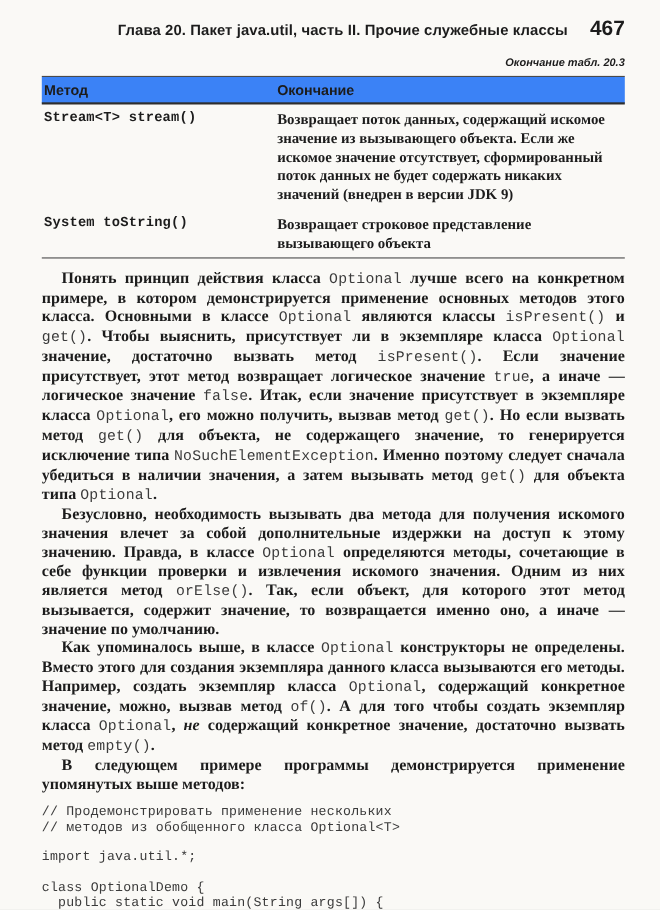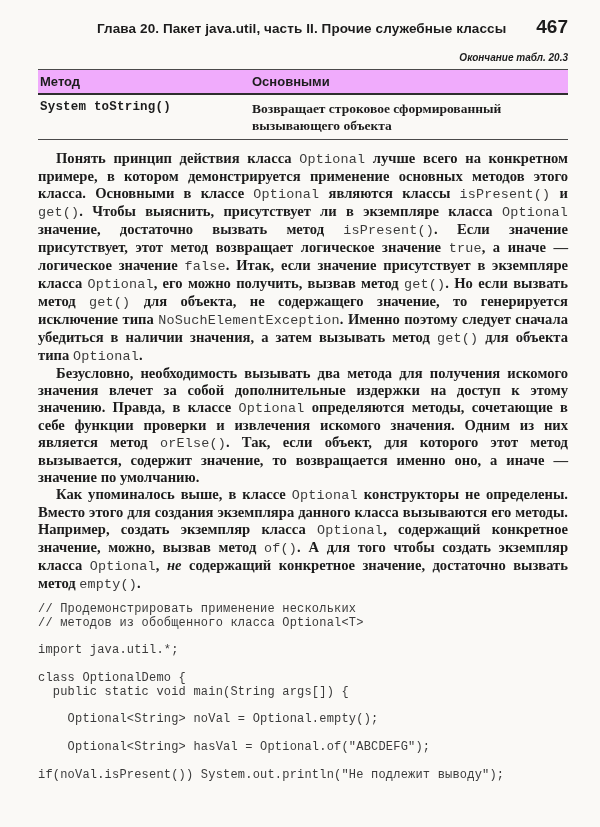--- a/index.html
+++ b/index.html
@@ -18,21 +18,21 @@
     padding: 16px 32px 10px 38px;
     overflow: hidden;
     font-family: "Liberation Serif", serif;
   }
 
   
   .running-head {
     display: flex;
     justify-content: flex-end;
     align-items: baseline;
-    gap: 30px;
+    gap: 20px;
     font-family: "Liberation Sans", sans-serif;
     margin-bottom: 14px;
   }
   .chapter-title {
     font-size: 13.5px;
     font-weight: 600;
     letter-spacing: 0.1px;
   }
   .page-number {
     font-size: 19px;
@@ -51,21 +51,21 @@
 
   
   table.methods-table {
     width: 100%;
     border-collapse: collapse;
     border-top: 1px solid #4a4a4a;
     border-bottom: 1.5px solid #4a4a4a;
     margin-bottom: 10px;
   }
   table.methods-table thead th {
-    background: #f0abfc;
+    background: #3b82f6;
     border-bottom: 2px solid #2e2e2e;
     font-family: "Liberation Sans", sans-serif;
     font-size: 13px;
     font-weight: 700;
     text-align: left;
     padding: 4px 4px 4px 2px;
   }
   table.methods-table th.col-method { width: 40%; }
   table.methods-table td {
     vertical-align: top;
@@ -129,35 +129,40 @@
     <span class="chapter-title">Глава 20. Пакет java.util, часть II. Прочие служебные классы</span>
     <span class="page-number">467</span>
   </div>
 
   <div class="table-caption">Окончание табл. 20.3</div>
 
   <table class="methods-table">
     <thead>
       <tr>
         <th class="col-method">Метод</th>
-        <th class="col-description">Основными</th>
+        <th class="col-description">Окончание</th>
       </tr>
     </thead>
     <tbody>
         <tr>
+          <td class="method-cell">Stream&lt;T&gt; stream()</td>
+          <td class="description-cell">Возвращает поток данных, содержащий искомое значение из вызывающего объекта. Если же искомое значение отсутствует, сформированный поток данных не будет содержать никаких значений (внедрен в версии JDK 9)</td>
+        </tr>
+        <tr>
           <td class="method-cell">System toString()</td>
-          <td class="description-cell">Возвращает строковое сформированный вызывающего объекта</td>
+          <td class="description-cell">Возвращает строковое представление вызывающего объекта</td>
         </tr>
       </tbody>
   </table>
 
   <div class="body-text">
       <p><span>Понять принцип действия класса </span><span class="inline-code">Optional</span><span> лучше всего на конкретном примере, в котором демонстрируется применение основных методов этого класса. Основными в классе </span><span class="inline-code">Optional</span><span> являются классы </span><span class="inline-code">isPresent()</span><span> и </span><span class="inline-code">get()</span><span>. Чтобы выяснить, присутствует ли в экземпляре класса </span><span class="inline-code">Optional</span><span> значение, достаточно вызвать метод </span><span class="inline-code">isPresent()</span><span>. Если значение присутствует, этот метод возвращает логическое значение </span><span class="inline-code">true</span><span>, а иначе — логическое значение </span><span class="inline-code">false</span><span>. Итак, если значение присутствует в экземпляре класса </span><span class="inline-code">Optional</span><span>, его можно получить, вызвав метод </span><span class="inline-code">get()</span><span>. Но если вызвать метод </span><span class="inline-code">get()</span><span> для объекта, не содержащего значение, то генерируется исключение типа </span><span class="inline-code">NoSuchElementException</span><span>. Именно поэтому следует сначала убедиться в наличии значения, а затем вызывать метод </span><span class="inline-code">get()</span><span> для объекта типа </span><span class="inline-code">Optional</span><span>.</span></p>
       <p><span>Безусловно, необходимость вызывать два метода для получения искомого значения влечет за собой дополнительные издержки на доступ к этому значению. Правда, в классе </span><span class="inline-code">Optional</span><span> определяются методы, сочетающие в себе функции проверки и извлечения искомого значения. Одним из них является метод </span><span class="inline-code">orElse()</span><span>. Так, если объект, для которого этот метод вызывается, содержит значение, то возвращается именно оно, а иначе — значение по умолчанию.</span></p>
       <p><span>Как упоминалось выше, в классе </span><span class="inline-code">Optional</span><span> конструкторы не определены. Вместо этого для создания экземпляра данного класса вызываются его методы. Например, создать экземпляр класса </span><span class="inline-code">Optional</span><span>, содержащий конкретное значение, можно, вызвав метод </span><span class="inline-code">of()</span><span>. А для того чтобы создать экземпляр класса </span><span class="inline-code">Optional</span><span>, </span><em>не</em><span> содержащий конкретное значение, достаточно вызвать метод </span><span class="inline-code">empty()</span><span>.</span></p>
+      <p><span>В следующем примере программы демонстрируется применение упомянутых выше методов:</span></p>
     </div>
 
   <pre class="code-block">// Продемонстрировать применение нескольких
 // методов из обобщенного класса Optional&lt;T&gt;
 
 import java.util.*;
 
 class OptionalDemo {
   public static void main(String args[]) {
 

